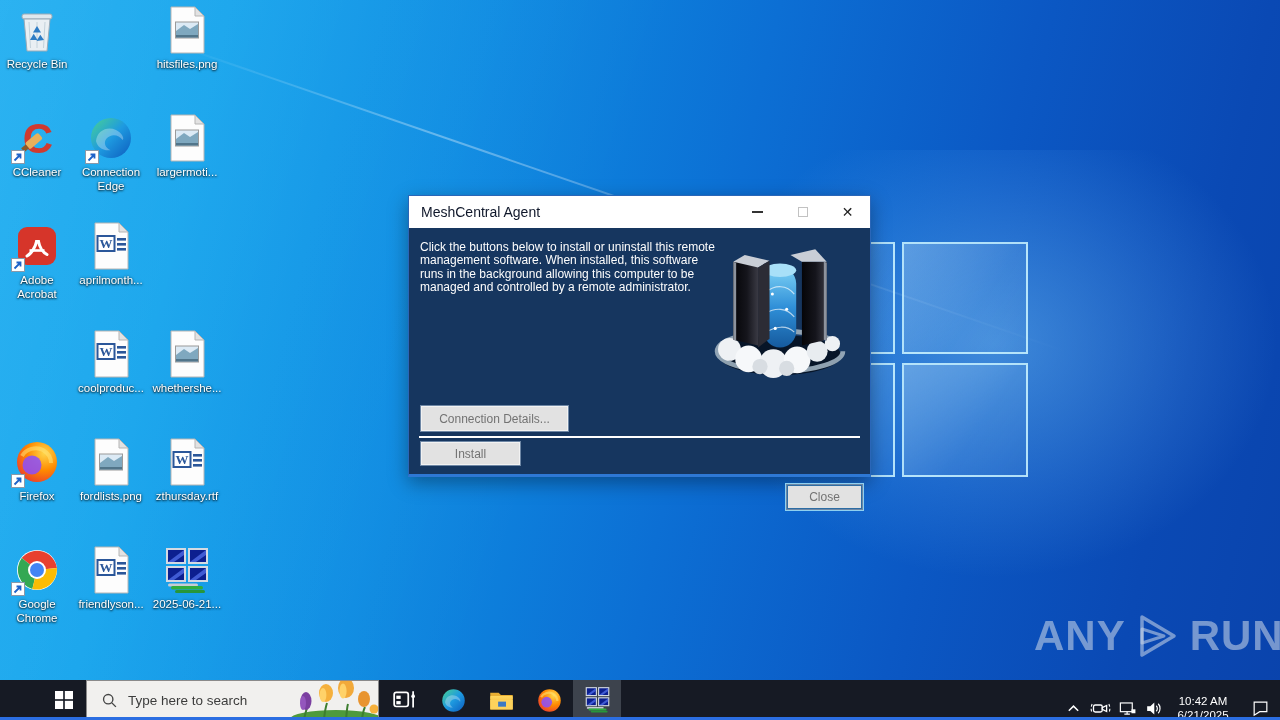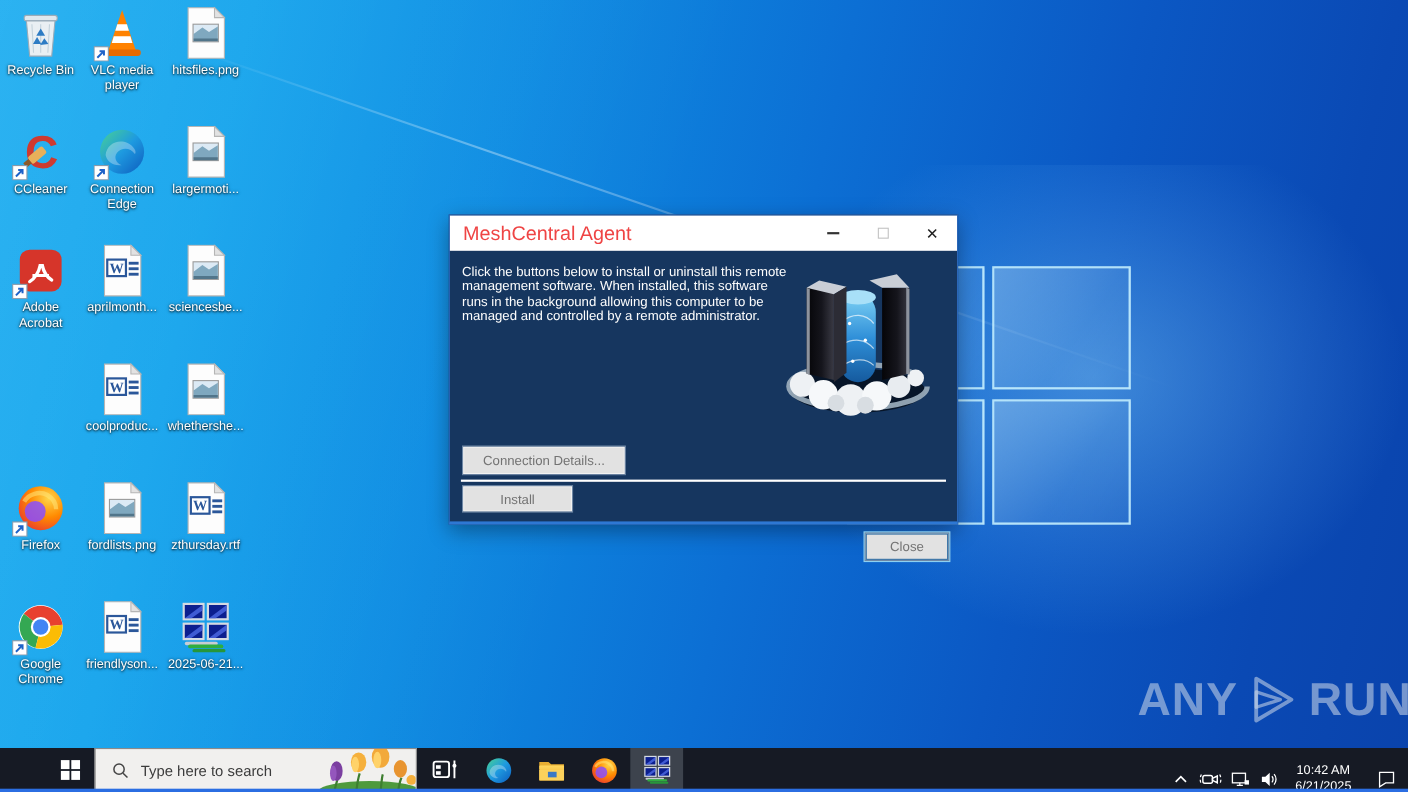--- a/index.html
+++ b/index.html
@@ -29,21 +29,21 @@
   .dicon .ic svg.main { width:48px; height:48px; display:block; }
   .dicon .sc { position:absolute; left:-2px; bottom:-2px; width:16px; height:16px; }
   .dicon .lbl { margin-top:4px; font-size:11.5px; line-height:13.5px; color:#fff;
     text-shadow:0 1px 2px rgba(0,0,0,0.85), 0 0 3px rgba(0,0,0,0.5); }
 
   
   .dialog { position:absolute; left:408px; top:195px; width:463px; height:282px;
     background:#16365f; border:1px solid #2a66b8; border-bottom:3px solid #2e78d4;
     box-shadow:0 6px 18px rgba(0,0,0,0.35); }
   .titlebar { position:relative; height:32px; background:#ffffff; display:flex; align-items:center; }
-  .title-text { padding-left:12px; font-size:18px; color:#ef4444; }
+  .title-text { padding-left:12px; font-size:14px; color:#0f172a; }
   .win-controls { position:absolute; right:0; top:0; height:32px; display:flex; }
   .wbtn { width:45px; height:32px; display:flex; align-items:center; justify-content:center; }
   .min-bar { width:11px; height:1.5px; background:#333; }
   .max-box { width:10px; height:10px; border:1.5px solid #c2c2c2; }
   .close-x { font-size:14px; color:#222; line-height:1; }
   .dbody { position:relative; width:100%; height:240px; }
   .dtext { position:absolute; left:11px; top:13px; width:302px; font-size:12px; line-height:13.4px; color:#fdfdfd; }
   .dart { position:absolute; left:290px; top:14px; width:162px; height:148px; }
   .btn { position:absolute; background:#e2e2e2; border:1px solid #f2f2f2; outline:1px solid #6e87a5;
     font-size:12px; color:#737373; display:flex; align-items:center; justify-content:center; cursor:default; }
@@ -293,97 +293,78 @@
   </div>
 
   <div class="dicon" style="left:0;top:6px">
     <div class="ic">
         <svg class="main">
           <use href="#sym-recycle"></use>
         </svg>
       </div>
     <div class="lbl">Recycle Bin</div>
   </div>
-  <div class="dicon" style="left:74px;top:6px">
-    <div class="ic">
-        <svg class="main">
-          <use href="#sym-vlc"></use>
+  <div class="dicon" style="left:150px;top:6px">
+    <div class="ic">
+        <svg class="main">
+          <use href="#sym-imgfile"></use>
+        </svg>
+      </div>
+    <div class="lbl">hitsfiles.png</div>
+  </div>
+
+  <div class="dicon" style="left:0;top:114px">
+    <div class="ic">
+        <svg class="main">
+          <use href="#sym-ccleaner"></use>
         </svg>
       <svg class="sc">
           <use href="#sym-shortcut"></use>
         </svg>
       </div>
-    <div class="lbl">VLC media player</div>
-  </div>
-  <div class="dicon" style="left:150px;top:6px">
-    <div class="ic">
-        <svg class="main">
-          <use href="#sym-imgfile"></use>
-        </svg>
-      </div>
-    <div class="lbl">hitsfiles.png</div>
-  </div>
-
-  <div class="dicon" style="left:0;top:114px">
-    <div class="ic">
-        <svg class="main">
-          <use href="#sym-ccleaner"></use>
+    <div class="lbl">CCleaner</div>
+  </div>
+  <div class="dicon" style="left:74px;top:114px">
+    <div class="ic">
+        <svg class="main">
+          <use href="#sym-edge"></use>
         </svg>
       <svg class="sc">
           <use href="#sym-shortcut"></use>
         </svg>
       </div>
-    <div class="lbl">CCleaner</div>
-  </div>
-  <div class="dicon" style="left:74px;top:114px">
-    <div class="ic">
-        <svg class="main">
-          <use href="#sym-edge"></use>
+    <div class="lbl">Connection Edge</div>
+  </div>
+  <div class="dicon" style="left:150px;top:114px">
+    <div class="ic">
+        <svg class="main">
+          <use href="#sym-imgfile"></use>
+        </svg>
+      </div>
+    <div class="lbl">largermoti...</div>
+  </div>
+
+  <div class="dicon" style="left:0;top:222px">
+    <div class="ic">
+        <svg class="main">
+          <use href="#sym-acrobat"></use>
         </svg>
       <svg class="sc">
           <use href="#sym-shortcut"></use>
         </svg>
       </div>
-    <div class="lbl">Connection Edge</div>
-  </div>
-  <div class="dicon" style="left:150px;top:114px">
-    <div class="ic">
-        <svg class="main">
-          <use href="#sym-imgfile"></use>
-        </svg>
-      </div>
-    <div class="lbl">largermoti...</div>
-  </div>
-
-  <div class="dicon" style="left:0;top:222px">
-    <div class="ic">
-        <svg class="main">
-          <use href="#sym-acrobat"></use>
-        </svg>
-      <svg class="sc">
-          <use href="#sym-shortcut"></use>
-        </svg>
-      </div>
     <div class="lbl">Adobe Acrobat</div>
   </div>
   <div class="dicon" style="left:74px;top:222px">
     <div class="ic">
         <svg class="main">
           <use href="#sym-wordfile"></use>
         </svg>
       </div>
     <div class="lbl">aprilmonth...</div>
-  </div>
-  <div class="dicon" style="left:150px;top:222px">
-    <div class="ic">
-        <svg class="main">
-          <use href="#sym-imgfile"></use>
-        </svg>
-      </div>
-    <div class="lbl">sciencesbe...</div>
   </div>
 
   <div class="dicon" style="left:74px;top:330px">
     <div class="ic">
         <svg class="main">
           <use href="#sym-wordfile"></use>
         </svg>
       </div>
     <div class="lbl">coolproduc...</div>
   </div>

